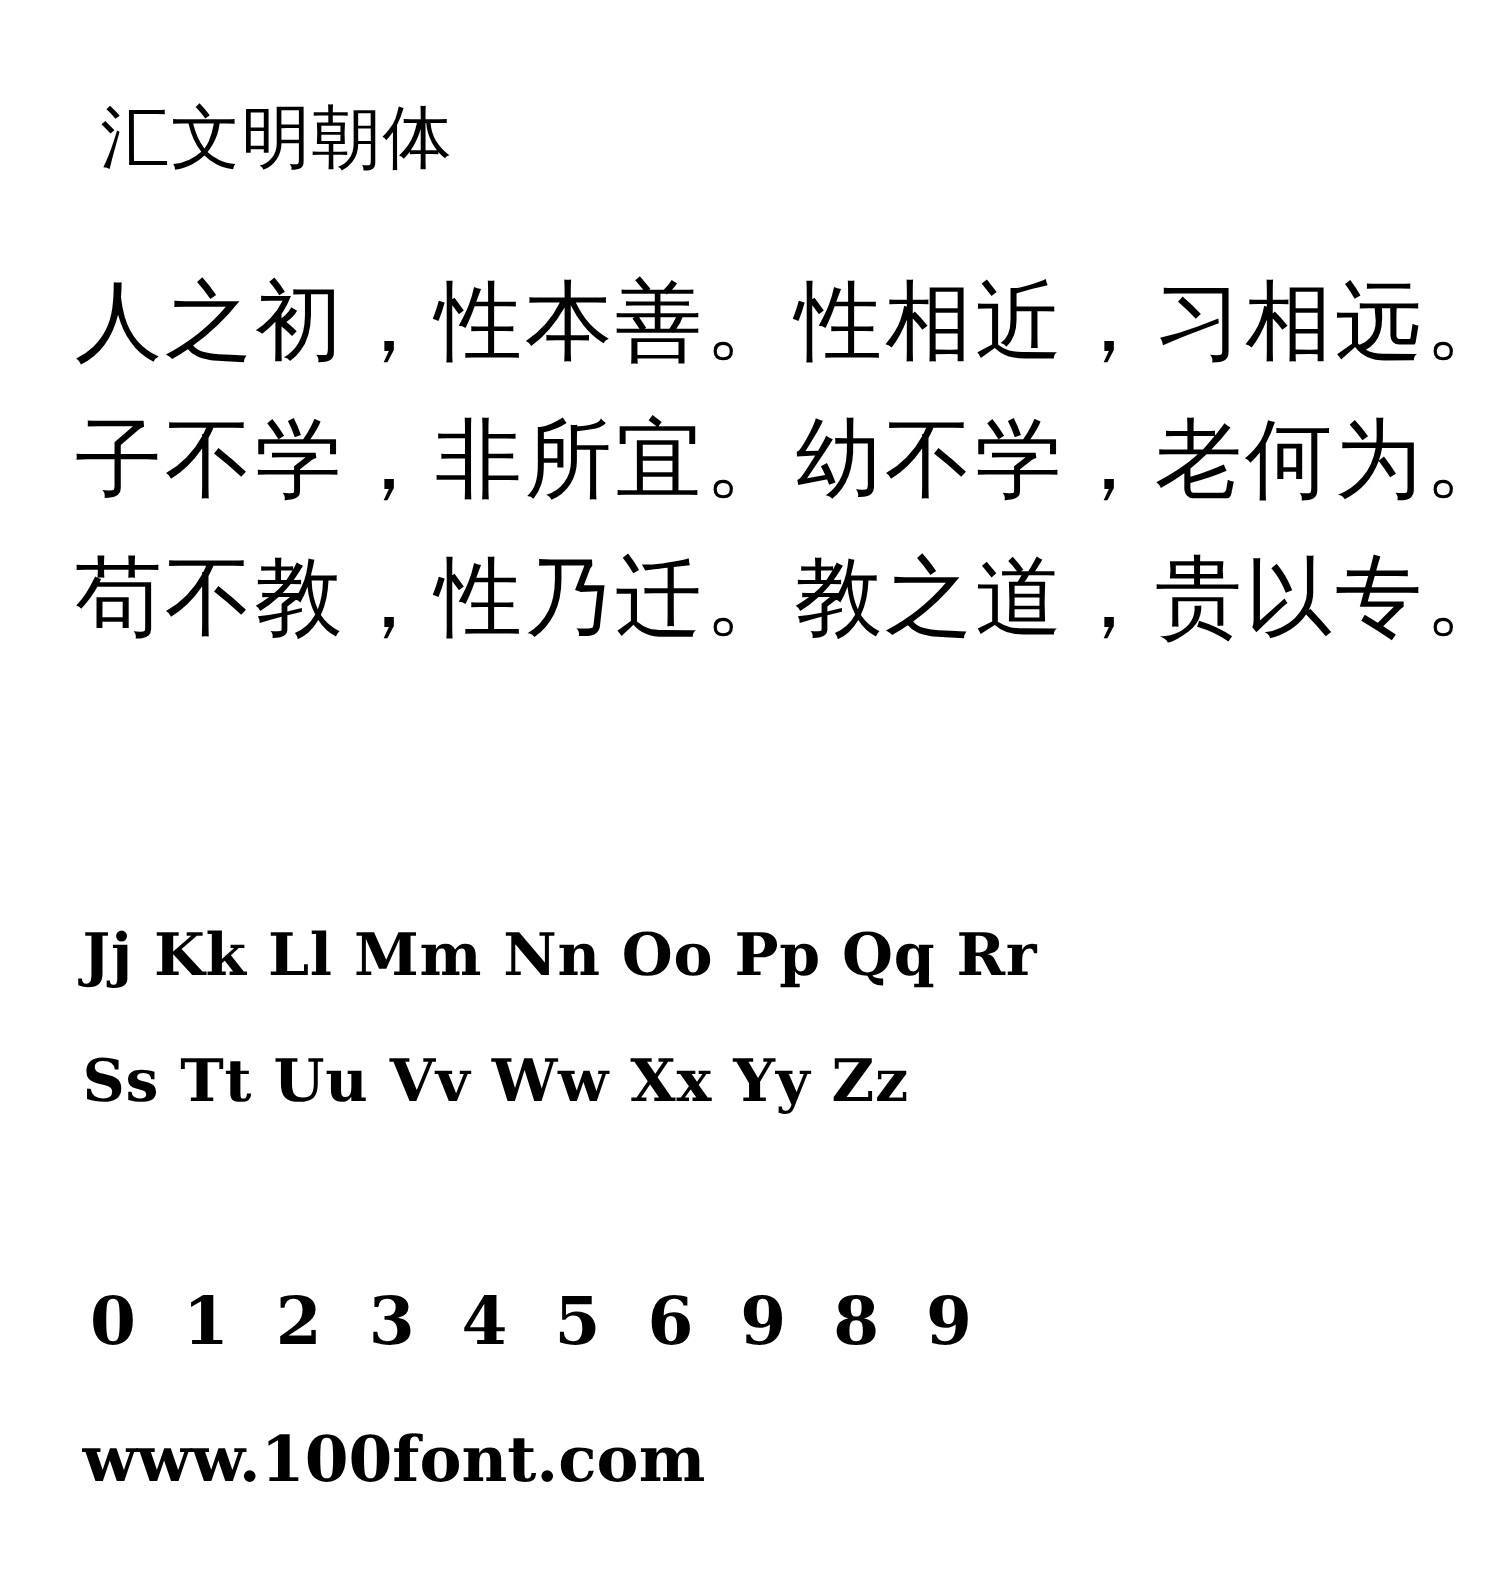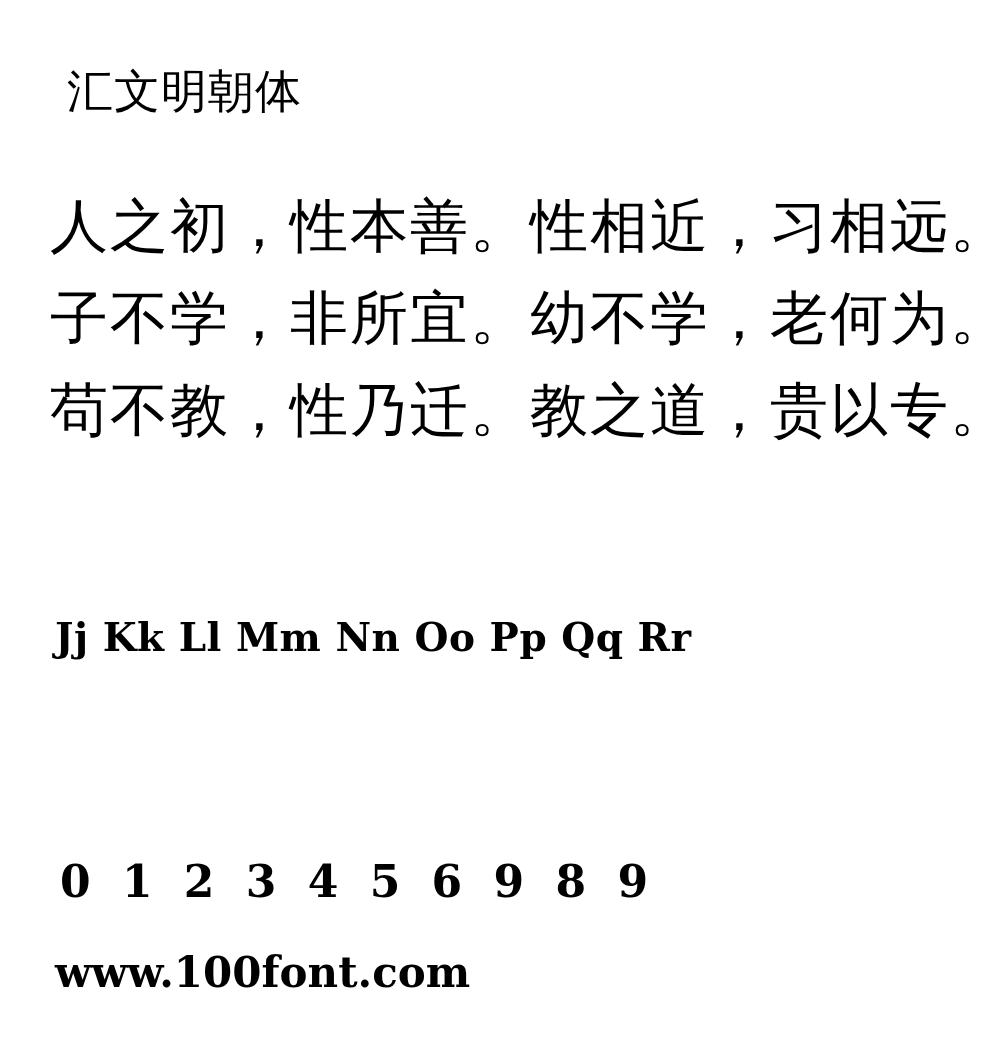--- a/index.html
+++ b/index.html
@@ -29,21 +29,21 @@
     font-family: "DejaVu Serif", "Liberation Serif", serif;
     font-size: 46px;
     line-height: 58px;
     letter-spacing: 1px;
     white-space: nowrap;
     margin-left: 12px;
   }
   .cn-block {
     position: absolute;
     left: 50px;
-    top: 180px;
+    top: 168px;
     width: 900px;
   }
   .cn-line {
     font-family: "DejaVu Serif", "Liberation Serif", serif;
     font-size: 58px;
     line-height: 92px;
     letter-spacing: 2px;
     white-space: nowrap;
   }
   .latin-block {
@@ -91,19 +91,20 @@
   <div class="font-name">汇文明朝体</div>
 
   <div class="cn-block">
     <div class="cn-line">人之初，性本善。性相近，习相远。</div>
     <div class="cn-line">子不学，非所宜。幼不学，老何为。</div>
     <div class="cn-line">苟不教，性乃迁。教之道，贵以专。</div>
   </div>
 
   <div class="latin-block">
     <div class="latin-line">Jj Kk Ll Mm Nn Oo Pp Qq Rr</div>
+    <div class="latin-line">Ss Tt Uu Vv Ww Xx Yy Zz</div>
   </div>
 
   <div class="digits-line">0 1 2 3 4 5 6 9 8 9</div>
 
   <div class="url-line">www.100font.com</div>
 
 </div>
 
 </body></html>

